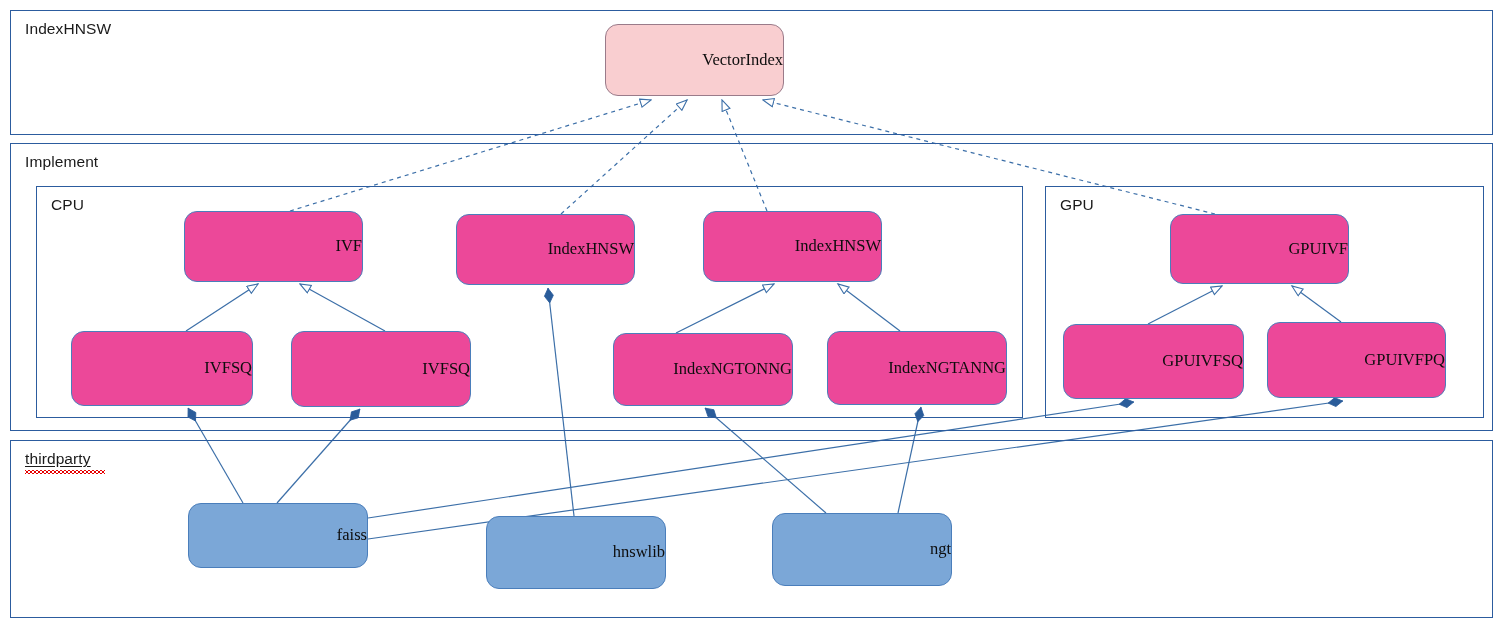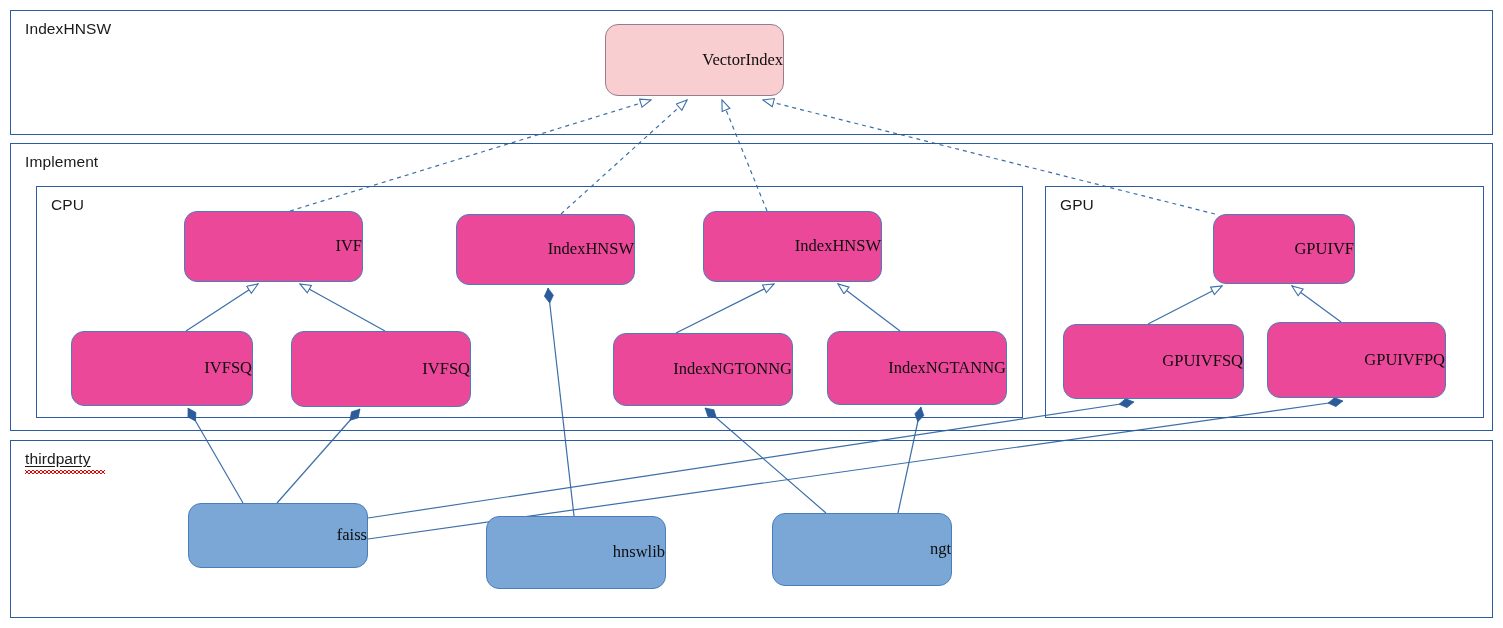--- a/index.html
+++ b/index.html
@@ -145,21 +145,21 @@
       </div>
       <div class="node impl" style="left: 291px; top: 331px; width: 180px; height: 76px;">
         <span>IVFSQ</span>
       </div>
       <div class="node impl" style="left: 613px; top: 333px; width: 180px; height: 73px;">
         <span>IndexNGTONNG</span>
       </div>
       <div class="node impl" style="left: 827px; top: 331px; width: 180px; height: 74px;">
         <span>IndexNGTANNG</span>
       </div>
-      <div class="node impl" style="left: 1170px; top: 214px; width: 142px; height: 70px; margin-left: 43px;">
+      <div class="node impl" style="left: 1170px; top: 214px; width: 179px; height: 70px;">
         <span>GPUIVF</span>
       </div>
       <div class="node impl" style="left: 1063px; top: 324px; width: 181px; height: 75px;">
         <span>GPUIVFSQ</span>
       </div>
       <div class="node impl" style="left: 1267px; top: 322px; width: 179px; height: 76px;">
         <span>GPUIVFPQ</span>
       </div>
       <div class="node third" style="left: 188px; top: 503px; width: 180px; height: 65px;">
         <span>faiss</span>

